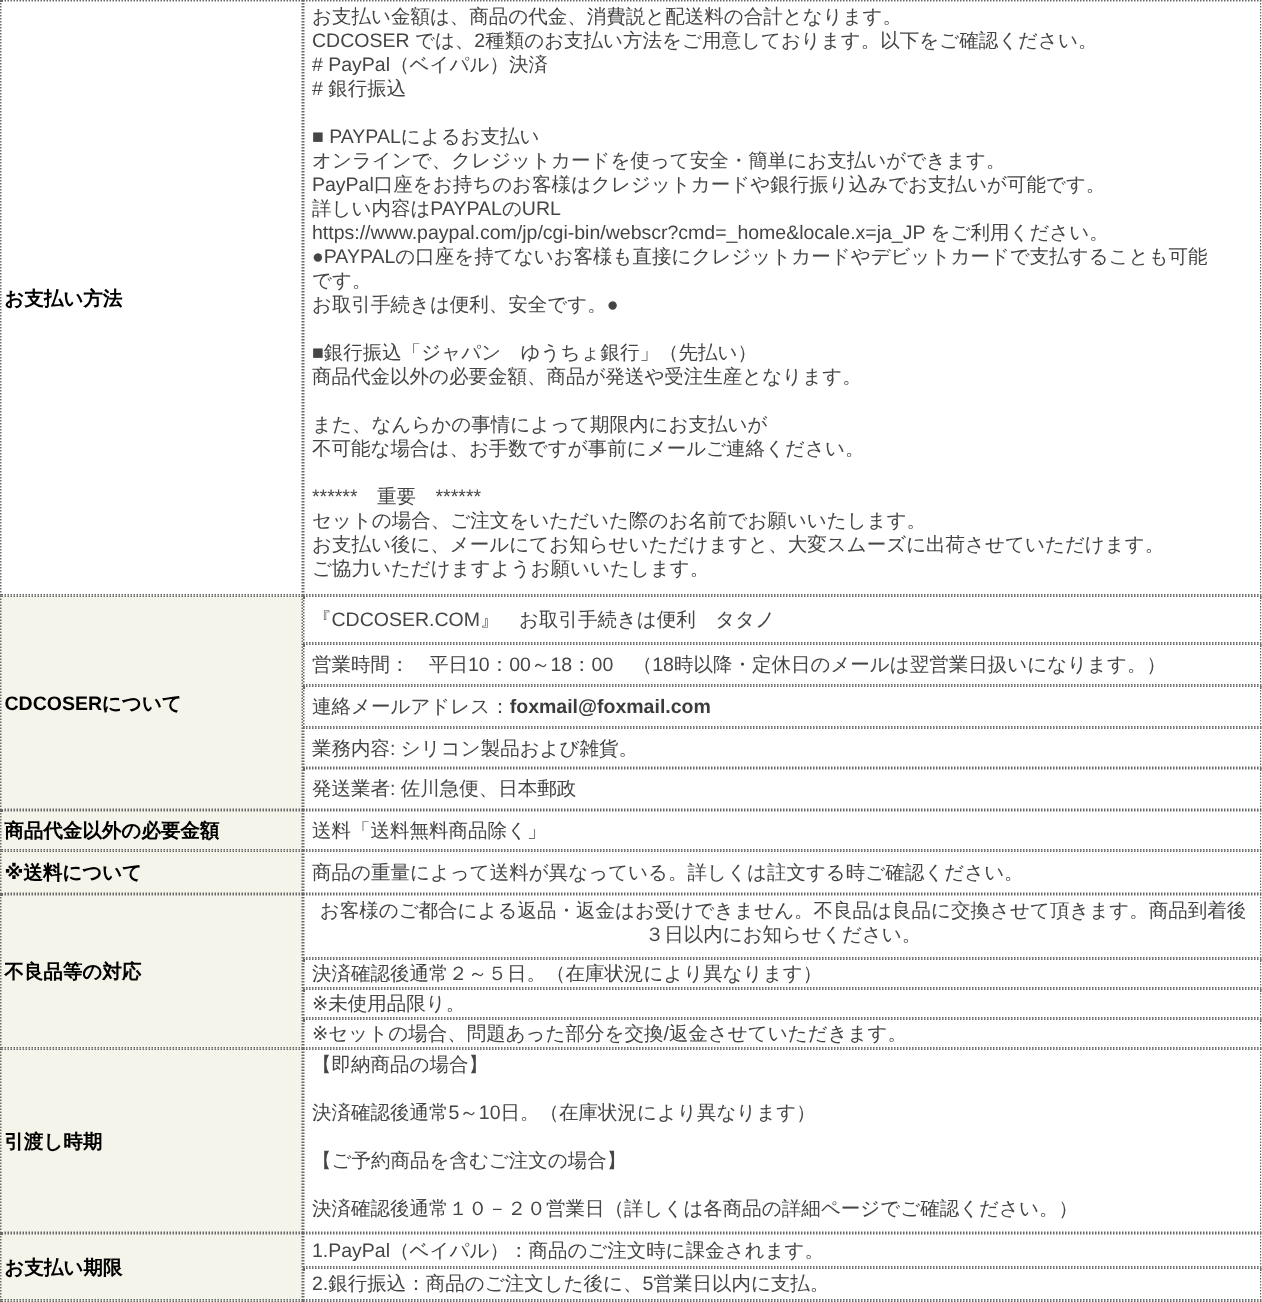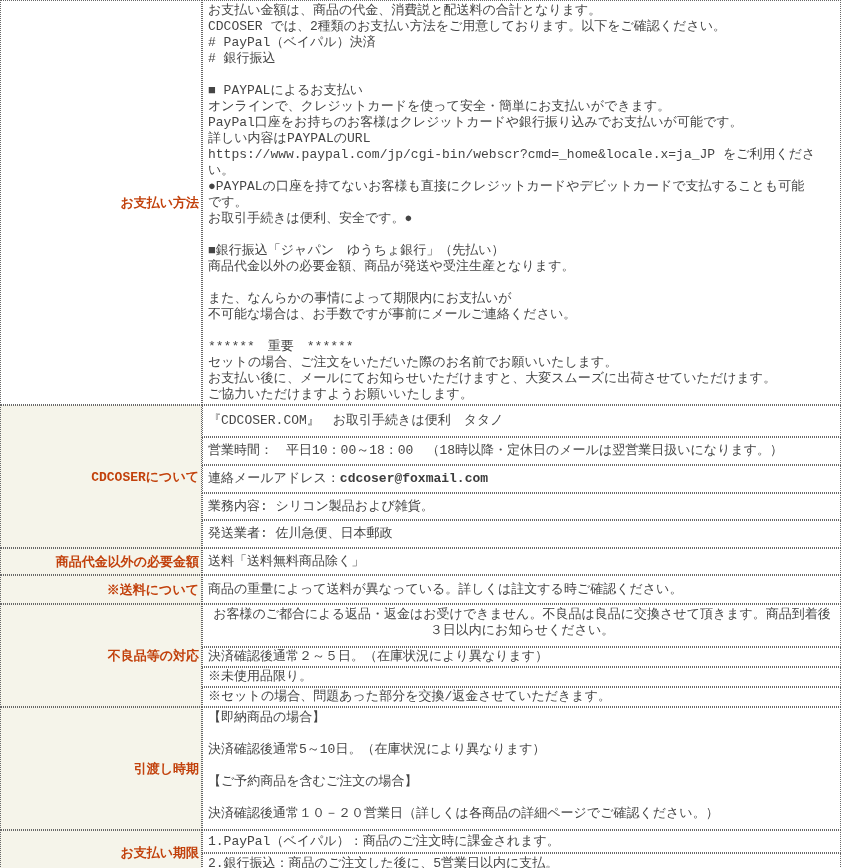--- a/index.html
+++ b/index.html
@@ -12,29 +12,28 @@
   table.info {
     width: 841px;
     table-layout: fixed;
     border-collapse: separate;
     border-spacing: 0;
     border-bottom: 5px solid #000000;
   }
   table.info th, table.info td {
     border: 1px dotted #686868;
     overflow: hidden;
-    font-family: Liberation Mono, monospace;
   }
   th.hdr {
     width: 196px;
     background: #f5f4ea;
-    color: #c2410c;
+    color: #000000;
     font-weight: bold;
     font-size: 13px;
-    text-align: right;
+    text-align: left;
     vertical-align: middle;
     padding: 1px 2px;
   }
   th.hdr.white { background: #ffffff; }
   td.cell {
     vertical-align: middle;
     padding: 1px 4px 1px 5px;
     line-height: 16px;
   }
   td.multi { vertical-align: top; padding-top: 2px; }
@@ -89,21 +88,21 @@
 
     <tr>
       <th class="hdr" rowspan="5">CDCOSERについて</th>
       <td class="cell h28">『CDCOSER.COM』　お取引手続きは便利　タタノ</td>
     </tr>
     <tr>
       <td class="cell h24">営業時間：　平日10：00～18：00　（18時以降・定休日のメールは翌営業日扱いになります。）</td>
     </tr>
     <tr>
       <td class="cell h24">
-        <span>連絡メールアドレス：</span><b class="mail">cdcoser@foxmail.com</b>
+        <span>連絡メールアドレス：</span><b class="mail">foxmail@foxmail.com</b>
       </td>
     </tr>
     <tr>
       <td class="cell h23">業務内容: シリコン製品および雑貨。</td>
     </tr>
     <tr>
       <td class="cell h24">発送業者: 佐川急便、日本郵政</td>
     </tr>
 
     <tr>

